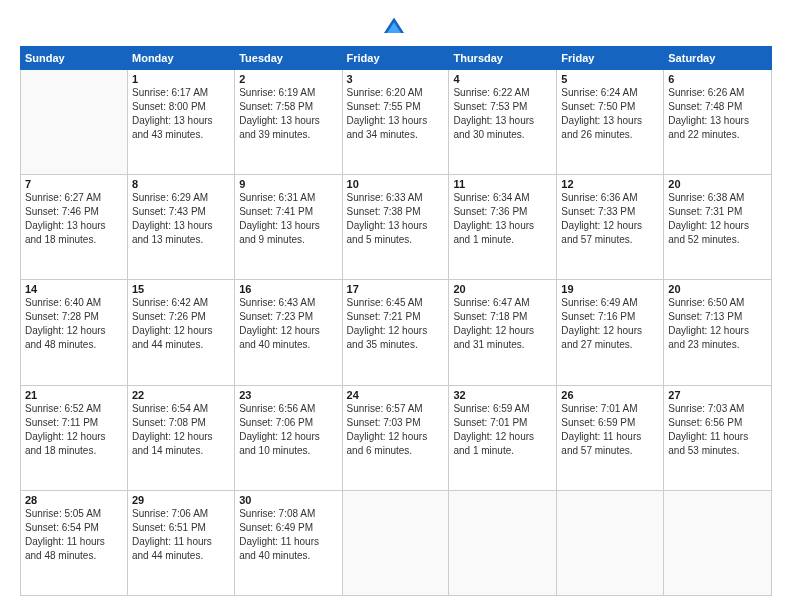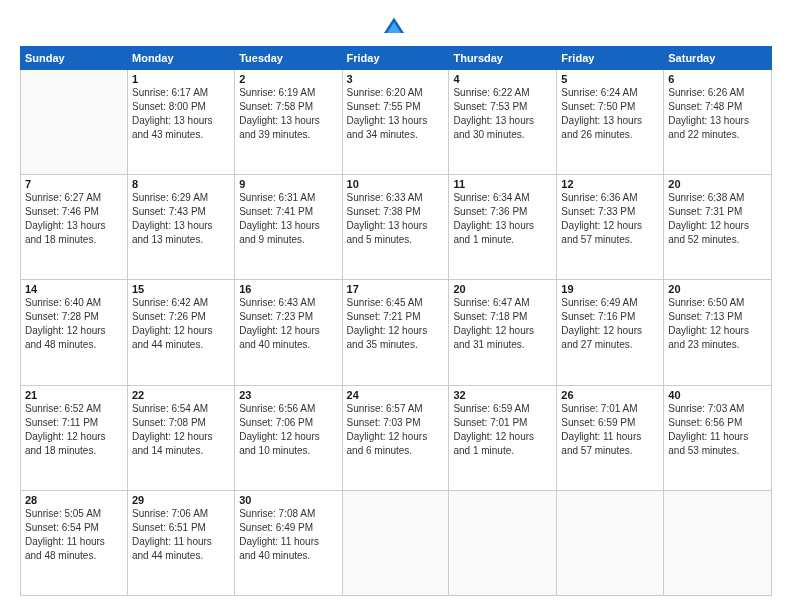--- a/index.html
+++ b/index.html
@@ -310,21 +310,21 @@
 and 1 minute.</div>
           </td>
           <td>
             <span class="day-num">26</span>
             <div class="day-info">Sunrise: 7:01 AM
 Sunset: 6:59 PM
 Daylight: 11 hours
 and 57 minutes.</div>
           </td>
           <td>
-            <span class="day-num">40</span>
+            <span class="day-num">27</span>
             <div class="day-info">Sunrise: 7:03 AM
 Sunset: 6:56 PM
 Daylight: 11 hours
 and 53 minutes.</div>
           </td>
         </tr>
         <tr>
           <td>
             <span class="day-num">28</span>
             <div class="day-info">Sunrise: 5:05 AM

